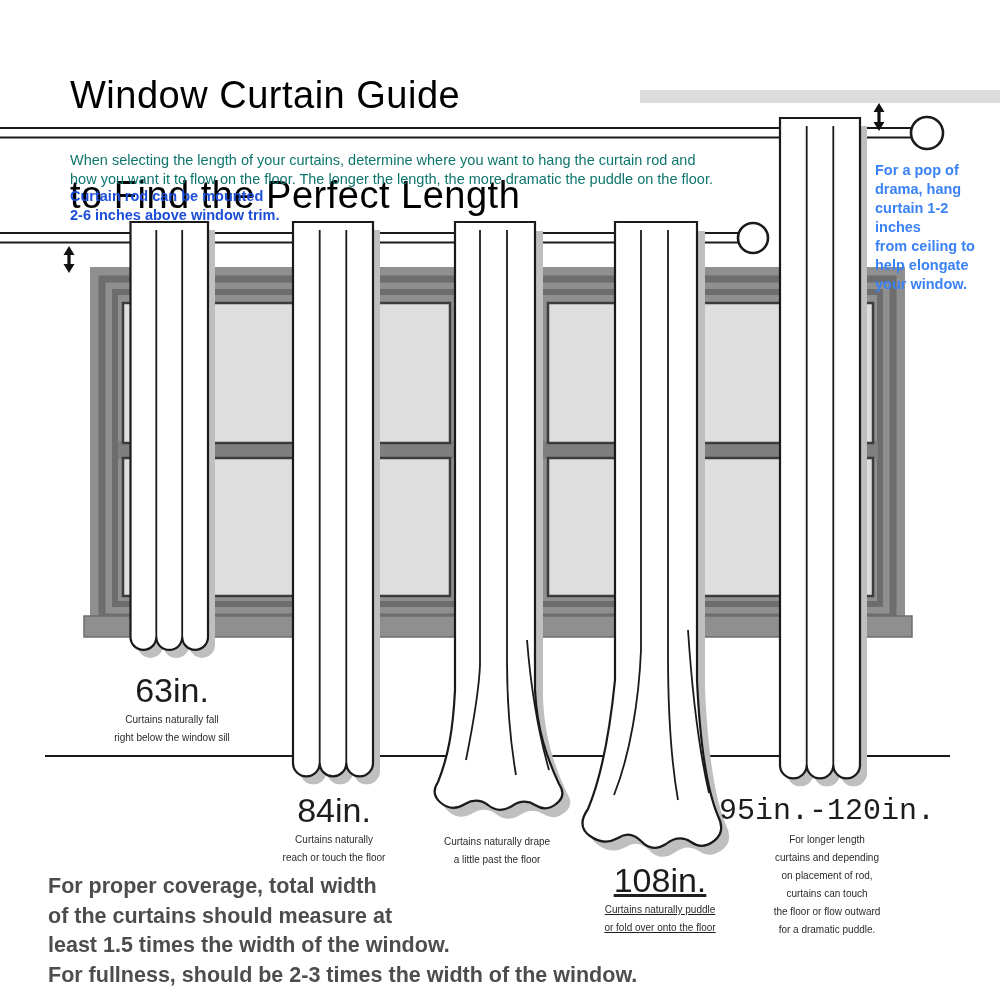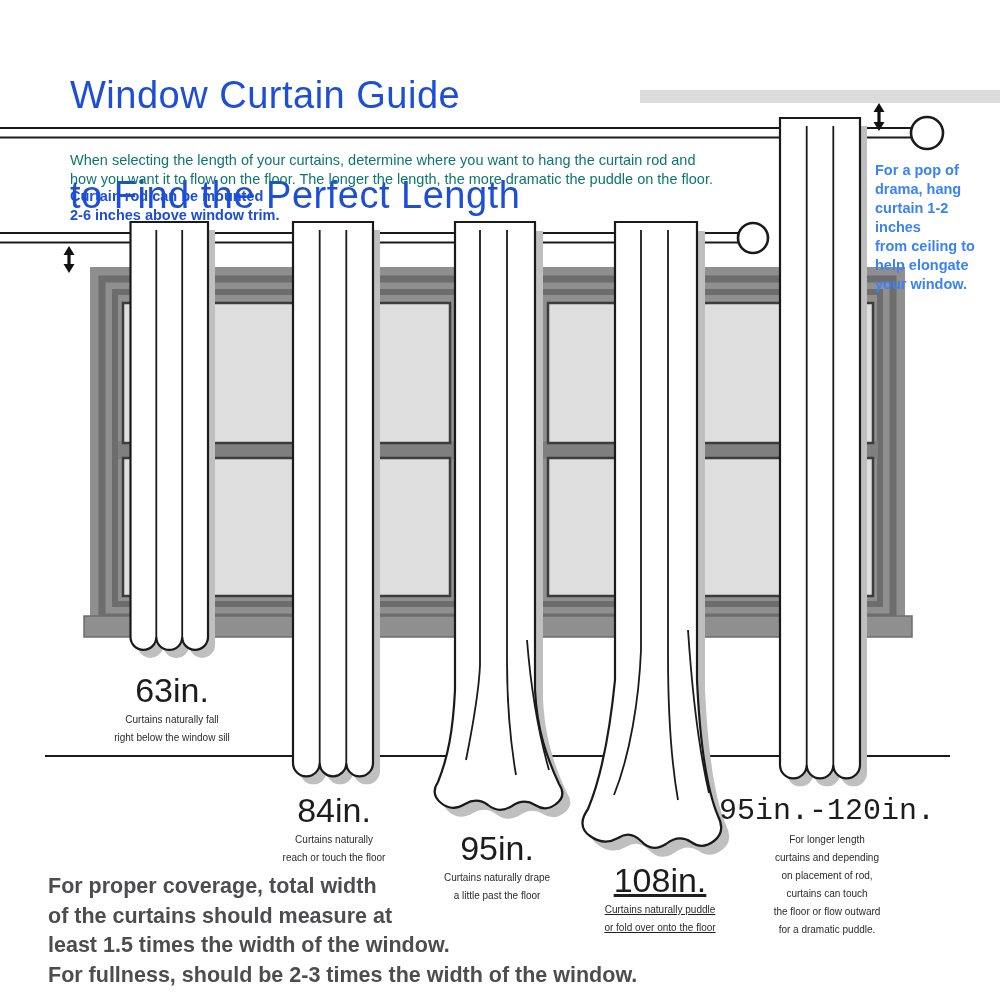--- a/index.html
+++ b/index.html
@@ -2,21 +2,21 @@
 <html><head>
 <meta charset="utf-8">
 <style>
   html,body{margin:0;padding:0;background:#ffffff;}
   .stage{
     position:relative;width:1000px;height:1000px;background:#ffffff;overflow:hidden;
     font-family:"Liberation Sans","DejaVu Sans",sans-serif;color:#1f1f1f;
   }
   .diagram{position:absolute;left:0;top:0;width:1000px;height:1000px;}
   .txt{position:absolute;white-space:pre-line;}
-  .title{left:70px;top:20px;font-size:38px;line-height:50px;letter-spacing:.5px;color:#1d4ed8;}
+  .title{left:70px;top:20px;font-size:38px;line-height:50px;letter-spacing:.5px;color:#000000;}
   .intro{left:70px;top:151px;font-size:14.5px;line-height:19px;color:#0f766e;}
   .rodnote{left:70px;top:187px;font-size:14.5px;line-height:19px;font-weight:bold;color:#1d4ed8;}
   .ceilnote{left:875px;top:161px;width:120px;font-size:14.5px;line-height:19px;font-weight:bold;color:#3b82f6;}
   .clabel{position:absolute;transform:translateX(-50%);text-align:center;}
   .clabel .len{font-size:34px;line-height:36px;color:#1c1c1c;}
   .clabel .len.small{font-size:30px;line-height:33px;font-family:Liberation Mono, monospace;}
   .clabel .desc{margin-top:3px;font-size:10px;line-height:18px;color:#2b2b2b;white-space:pre-line;}
   .footer{left:48px;top:872px;font-size:21.5px;line-height:29.5px;font-weight:bold;color:#4d4d4f;}
 </style>
 </head>
@@ -139,21 +139,20 @@
 right below the window sill</div>
   </div>
 
   <div class="clabel" style="left:334px;top:792px;">
     <div class="len">84in.</div>
     <div class="desc">Curtains naturally
 reach or touch the floor</div>
   </div>
 
   <div class="clabel" style="left:497px;top:830px;">
-    <div class="len">95in.</div>
     <div class="desc">Curtains naturally drape
 a little past the floor</div>
   </div>
 
   <div class="clabel" style="left:660px;top:862px;text-decoration:underline;">
     <div class="len">108in.</div>
     <div class="desc">Curtains naturally puddle
 or fold over onto the floor</div>
   </div>
 

